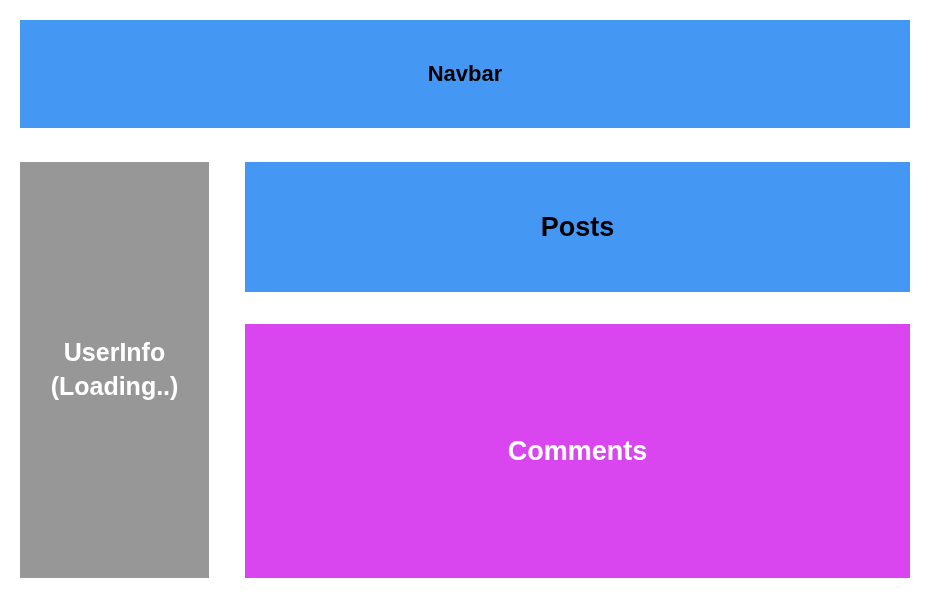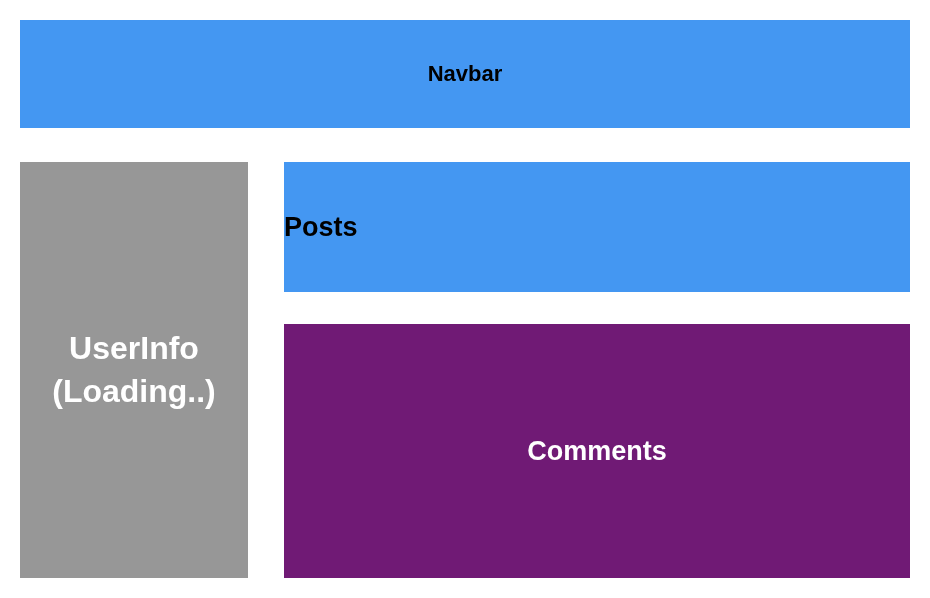--- a/index.html
+++ b/index.html
@@ -32,47 +32,48 @@
       font-weight: 600;
     }
     .body-row {
       display: flex;
       gap: 36px;
       flex: 1;
     }
     .userinfo {
       background: #979797;
       color: #ffffff;
-      width: 228px;
+      width: 189px;
       display: flex;
       align-items: center;
       justify-content: center;
       text-align: center;
-      font-size: 32px;
+      font-size: 25px;
       font-weight: 600;
       line-height: 1.35;
       white-space: pre-line;
     }
     .right-col {
       display: flex;
       flex-direction: column;
       gap: 32px;
       flex: 1;
     }
     .posts {
       background: #4497f2;
       color: #000000;
       height: 130px;
       display: flex;
       align-items: center;
+      justify-content: center;
       font-size: 27px;
       font-weight: 600;
     }
     .comments {
-      background: #701a75;
+      background: #d946ef;
       color: #ffffff;
       flex: 1;
       display: flex;
       align-items: center;
       justify-content: center;
       font-size: 27px;
       font-weight: 600;
     }
   </style>
 </head>

